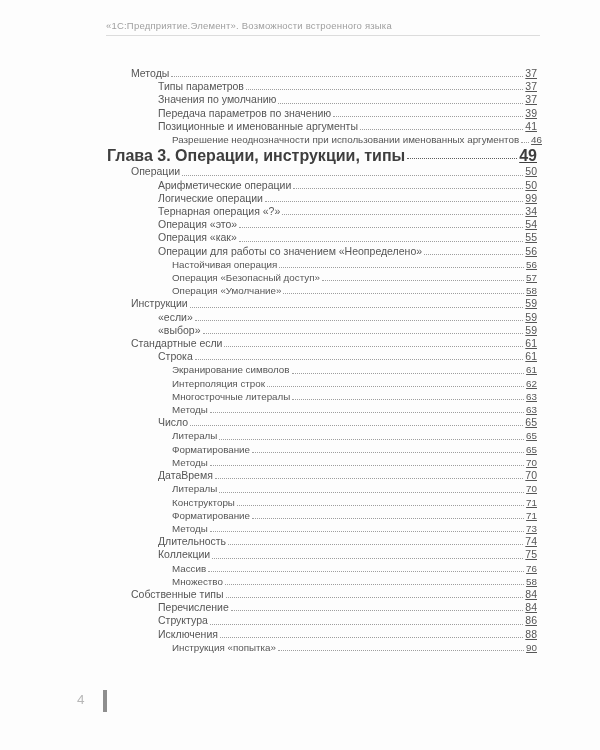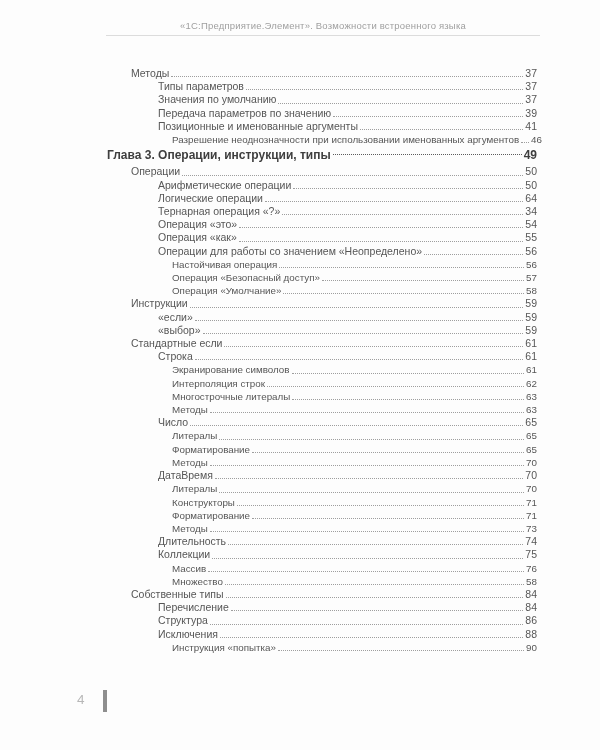--- a/index.html
+++ b/index.html
@@ -29,50 +29,48 @@
     position: absolute;
     left: 106px; top: 20px;
     width: 434px;
   }
   .running-title {
     font-size: 9.5px;
     line-height: 11px;
     color: var(--header-text);
     letter-spacing: 0.2px;
     white-space: nowrap;
-    text-align: center;
   }
   .header-rule {
     margin-top: 4px;
     border-bottom: 1px solid var(--rule);
     height: 0;
   }
   .toc {
     position: absolute;
     left: 107px; top: 67px;
     width: 430px;
   }
   .toc-row {
     display: flex;
     align-items: flex-end;
     line-height: 13.2px;
     font-size: 10.5px;
     color: var(--text);
   }
   .toc-row .toc-label { white-space: nowrap; }
-  .toc-row .toc-page { white-space: nowrap; }
+  .toc-row .toc-page { white-space: nowrap; text-decoration: underline; }
   .lvl-1 { padding-left: 24px; }
   .lvl-2 { padding-left: 51px; }
   .lvl-3 { padding-left: 65px; font-size: 9.8px; align-items: flex-end; }
   .chapter {
     font-weight: bold;
     color: var(--chapter);
-    font-size: 12px;
+    font-size: 16px;
     margin: 3px 0 3px 0;
-    align-items: center;
   }
   .leader {
     flex: 1;
     min-width: 8px;
     height: 0;
     border-bottom: 1px dotted var(--dots);
     margin: 0 2px 3px 2px;
   }
   .chapter .leader { border-bottom-color: var(--dots-bold); }
   .folio {
@@ -140,21 +138,21 @@
         <span class="toc-page">50</span>
       </div>
       <div class="toc-row lvl-2">
         <span class="toc-label">Арифметические операции</span>
         <span class="leader"></span>
         <span class="toc-page">50</span>
       </div>
       <div class="toc-row lvl-2">
         <span class="toc-label">Логические операции</span>
         <span class="leader"></span>
-        <span class="toc-page">64</span>
+        <span class="toc-page">99</span>
       </div>
       <div class="toc-row lvl-2">
         <span class="toc-label">Тернарная операция «?»</span>
         <span class="leader"></span>
         <span class="toc-page">34</span>
       </div>
       <div class="toc-row lvl-2">
         <span class="toc-label">Операция «это»</span>
         <span class="leader"></span>
         <span class="toc-page">54</span>

